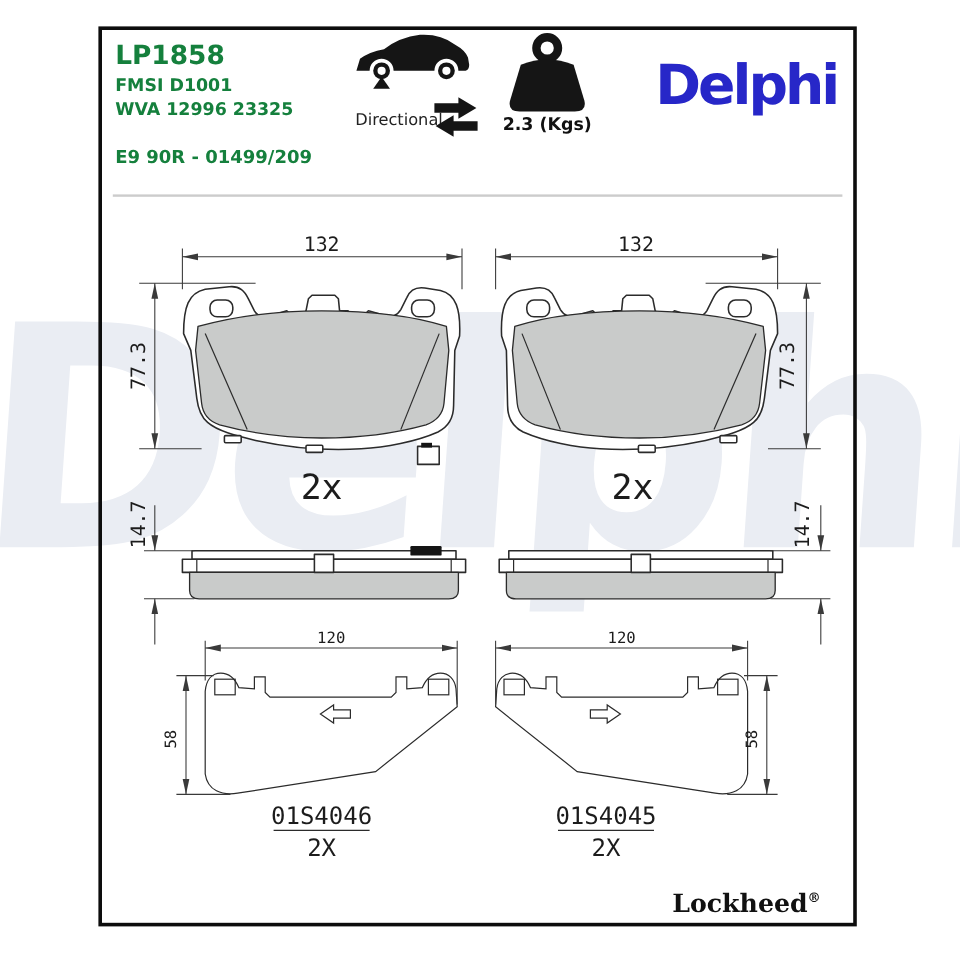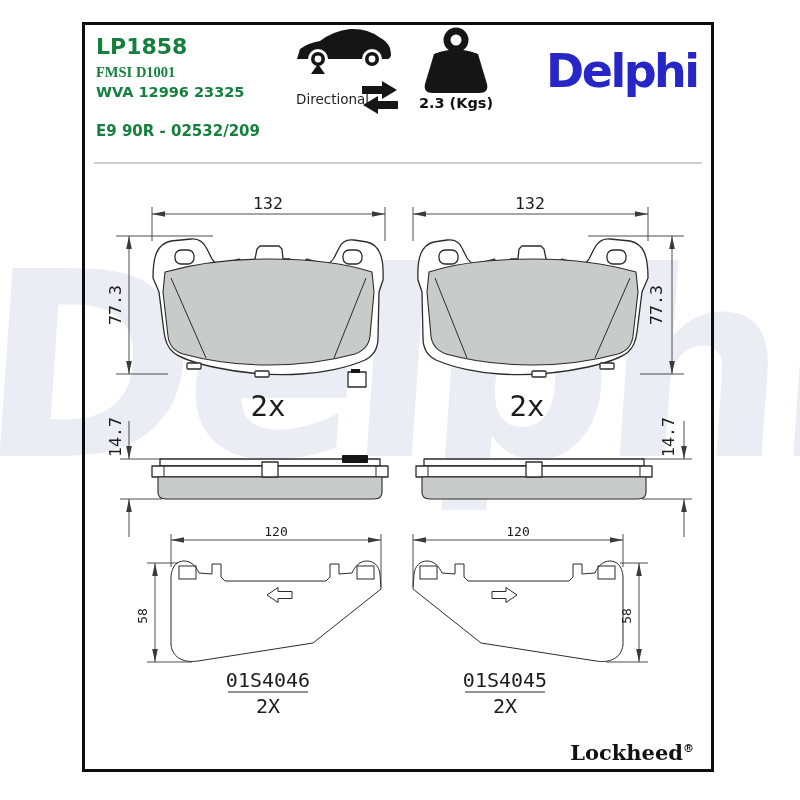--- a/index.html
+++ b/index.html
@@ -8,28 +8,28 @@
   
   .watermark{position:absolute;left:-18px;top:238px;z-index:0;
              font:bold 258px "DejaVu Sans",sans-serif;line-height:1;
              letter-spacing:-10px;color:#eaedf3;transform:skewX(-4deg);
              white-space:nowrap;user-select:none;}
   
   .frame{position:absolute;left:82px;top:22px;width:632px;height:750px;
          border:3px solid #0d0d0d;box-sizing:border-box;z-index:3;pointer-events:none;}
   .hdr-text{position:absolute;color:#15803d;z-index:4;font-weight:bold;}
   .pn{left:96px;top:34px;font-size:22px;}
-  .fmsi{left:96px;top:64px;font-size:14.5px;font-family:Liberation Serif, serif;}
+  .fmsi{left:96px;top:64px;font-size:14.5px;}
   .wva{left:96px;top:84px;font-size:14.5px;}
   .homol{left:96px;top:122px;font-size:15px;}
   .logo{position:absolute;left:546px;top:44px;z-index:4;
         font:bold 46px "DejaVu Sans",sans-serif;color:#2727c8;letter-spacing:-2.5px;}
   .divider{position:absolute;left:94px;top:162px;width:608px;height:2px;background:#ccc;z-index:2;}
   .drawing{position:absolute;left:0;top:0;z-index:2;}
-  .lockheed{position:absolute;left:486px;top:740px;width:208px;text-align:right;z-index:4;
+  .lockheed{position:absolute;left:476px;top:740px;width:208px;text-align:right;z-index:4;
             font-family:"DejaVu Serif",serif;font-weight:bold;font-size:21px;color:#111;}
   .lockheed sup{font-size:11px;vertical-align:super;}
   
   .o  {stroke:#2b2b2b;stroke-width:1.3;fill:#fff;stroke-linejoin:round;}
   .of {stroke:#2b2b2b;stroke-width:1.1;fill:#c9cbca;stroke-linejoin:round;}
   .th {stroke:#2b2b2b;stroke-width:1;fill:none;}
   .blk{fill:#151515;stroke:none;}
   .dim,.ext{stroke:#3a3a3a;stroke-width:0.9;fill:none;}
   .cad{font-family:"DejaVu Sans Mono",monospace;fill:#1c1c1c;}
   .s13{font-size:13px;} .s16{font-size:16.5px;} .s20{font-size:20px;} .s29{font-size:29px;}
@@ -39,21 +39,21 @@
 <body>
 
 <div class="page">
 
   <div class="watermark">Delphi</div>
   <div class="frame"></div>
 
   <div class="hdr-text pn">LP1858</div>
   <div class="hdr-text fmsi">FMSI D1001</div>
   <div class="hdr-text wva">WVA 12996 23325</div>
-  <div class="hdr-text homol">E9 90R - 02532/209</div>
+  <div class="hdr-text homol">E9 90R - 01499/209</div>
   <div class="logo">Delphi</div>
   <div class="divider"></div>
 
   <svg class="drawing" width="800" height="800" viewBox="0 0 800 800">
     <defs>
       <marker id="ar" viewBox="0 0 12 6" refX="12" refY="3" markerWidth="13" markerHeight="7" markerUnits="userSpaceOnUse" orient="auto-start-reverse">
         <path d="M12,3 L0,0.4 L0,5.6 Z" fill="#3a3a3a"></path>
       </marker>
 
       <g id="padFront">

